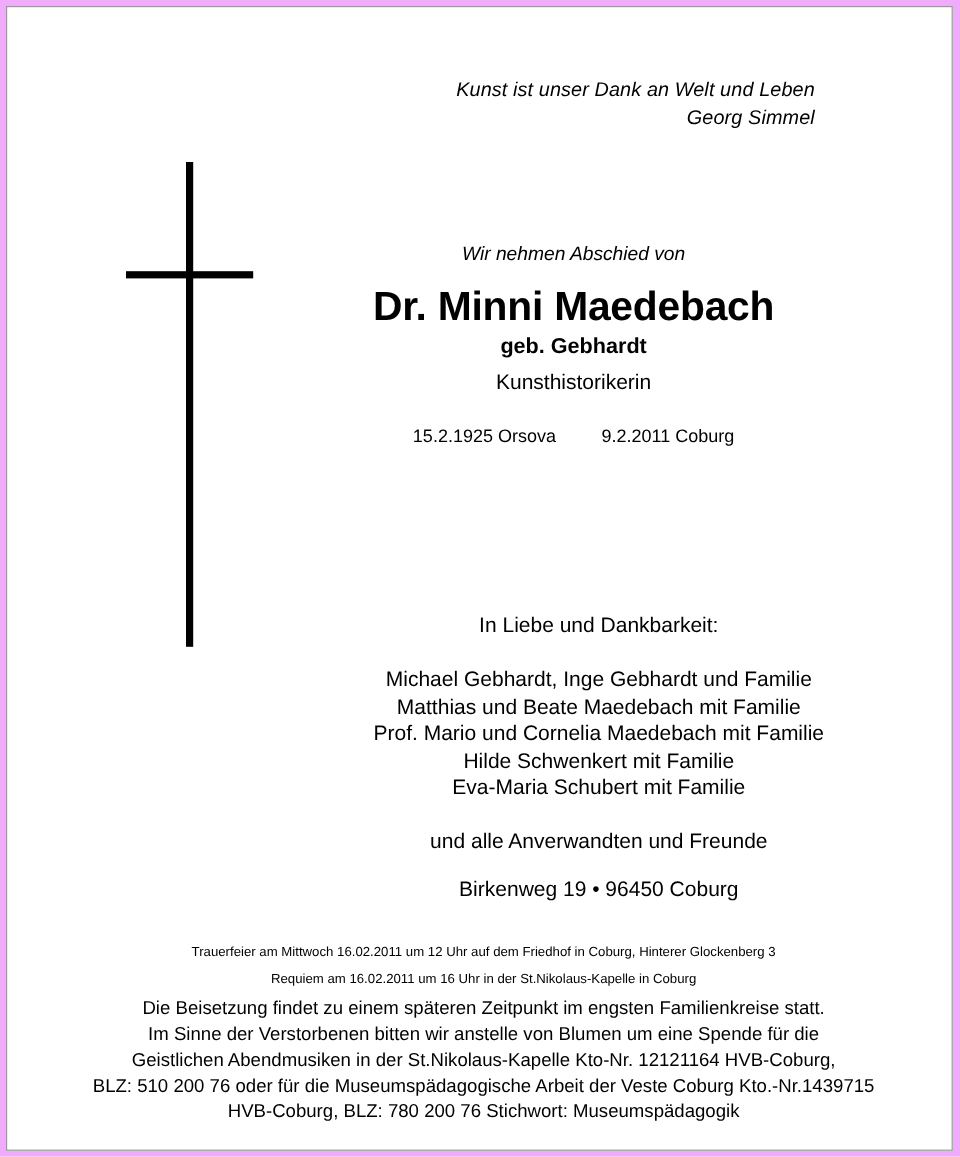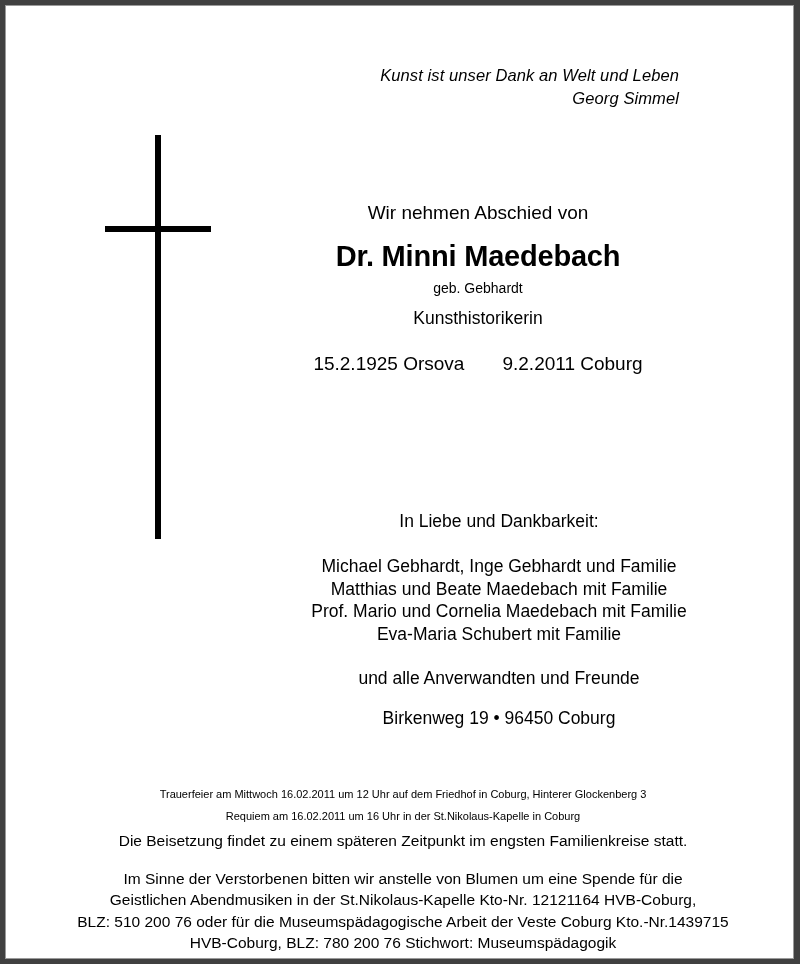--- a/index.html
+++ b/index.html
@@ -14,21 +14,21 @@
     color: #000000;
     -webkit-font-smoothing: antialiased;
   }
 
   
   .notice {
     position: relative;
     box-sizing: border-box;
     width: 800px;
     height: 964px;
-    background: #404040;
+    background: #f0abfc;
     padding: 5px 6px 5px 5px;
   }
   .sheet {
     position: relative;
     box-sizing: border-box;
     width: 100%;
     height: 100%;
     background: #ffffff;
     border: 1px solid #9a9a9a;
     overflow: hidden;
@@ -75,44 +75,45 @@
 
   
   .head {
     position: absolute;
     top: 196px;
     left: 212px;
     width: 520px;
     text-align: center;
   }
   .head .intro {
-    font-size: 19px;
-    line-height: 22px;
+    font-size: 16px;
+    line-height: 22px;
+    font-style: italic;
   }
   .head .name {
     margin-top: 13px;
-    font-size: 29px;
+    font-size: 34px;
     font-weight: bold;
     line-height: 38px;
     letter-spacing: -.2px;
   }
   .head .maiden {
     margin-top: 2px;
-    font-size: 14px;
-    font-weight: normal;
+    font-size: 18px;
+    font-weight: bold;
     line-height: 22px;
   }
   .head .profession {
     margin-top: 8px;
     font-size: 17.5px;
     line-height: 22px;
   }
   .dates {
     margin-top: 24px;
-    font-size: 19px;
+    font-size: 15px;
     line-height: 22px;
     display: flex;
     justify-content: center;
   }
   .dates .birth { }
   .dates .gap { width: 38px; }
   .dates .death { }
 
   
   .mourners {
@@ -148,21 +149,20 @@
   .footer .ceremony {
     font-size: 11px;
     line-height: 21.5px;
   }
   .footer .burial {
     margin-top: 3px;
     font-size: 15.5px;
     line-height: 21.5px;
   }
   .footer .donation {
-    margin-top: 16px;
     font-size: 15.5px;
     line-height: 21.5px;
   }
   .footer .donation div { line-height: 21.5px; }
 </style>
 </head>
 <body>
 
 <div class="notice">
   <div class="sheet">
@@ -188,20 +188,21 @@
         <span class="death">9.2.2011 Coburg</span>
       </div>
     </div>
 
     <div class="mourners">
       <div class="lead">In Liebe und Dankbarkeit:</div>
       <div class="family-list">
         <div>Michael Gebhardt, Inge Gebhardt und Familie</div>
         <div>Matthias und Beate Maedebach mit Familie</div>
         <div>Prof. Mario und Cornelia Maedebach mit Familie</div>
+        <div>Hilde Schwenkert mit Familie</div>
         <div>Eva-Maria Schubert mit Familie</div>
       </div>
       <div class="relatives">und alle Anverwandten und Freunde</div>
       <div class="address">Birkenweg 19 • 96450 Coburg</div>
     </div>
 
     <div class="footer">
       <div class="ceremony">
         <div>Trauerfeier am Mittwoch 16.02.2011 um 12 Uhr auf dem Friedhof in Coburg, Hinterer Glockenberg 3</div>
         <div>Requiem am 16.02.2011 um 16 Uhr in der St.Nikolaus-Kapelle in Coburg</div>

